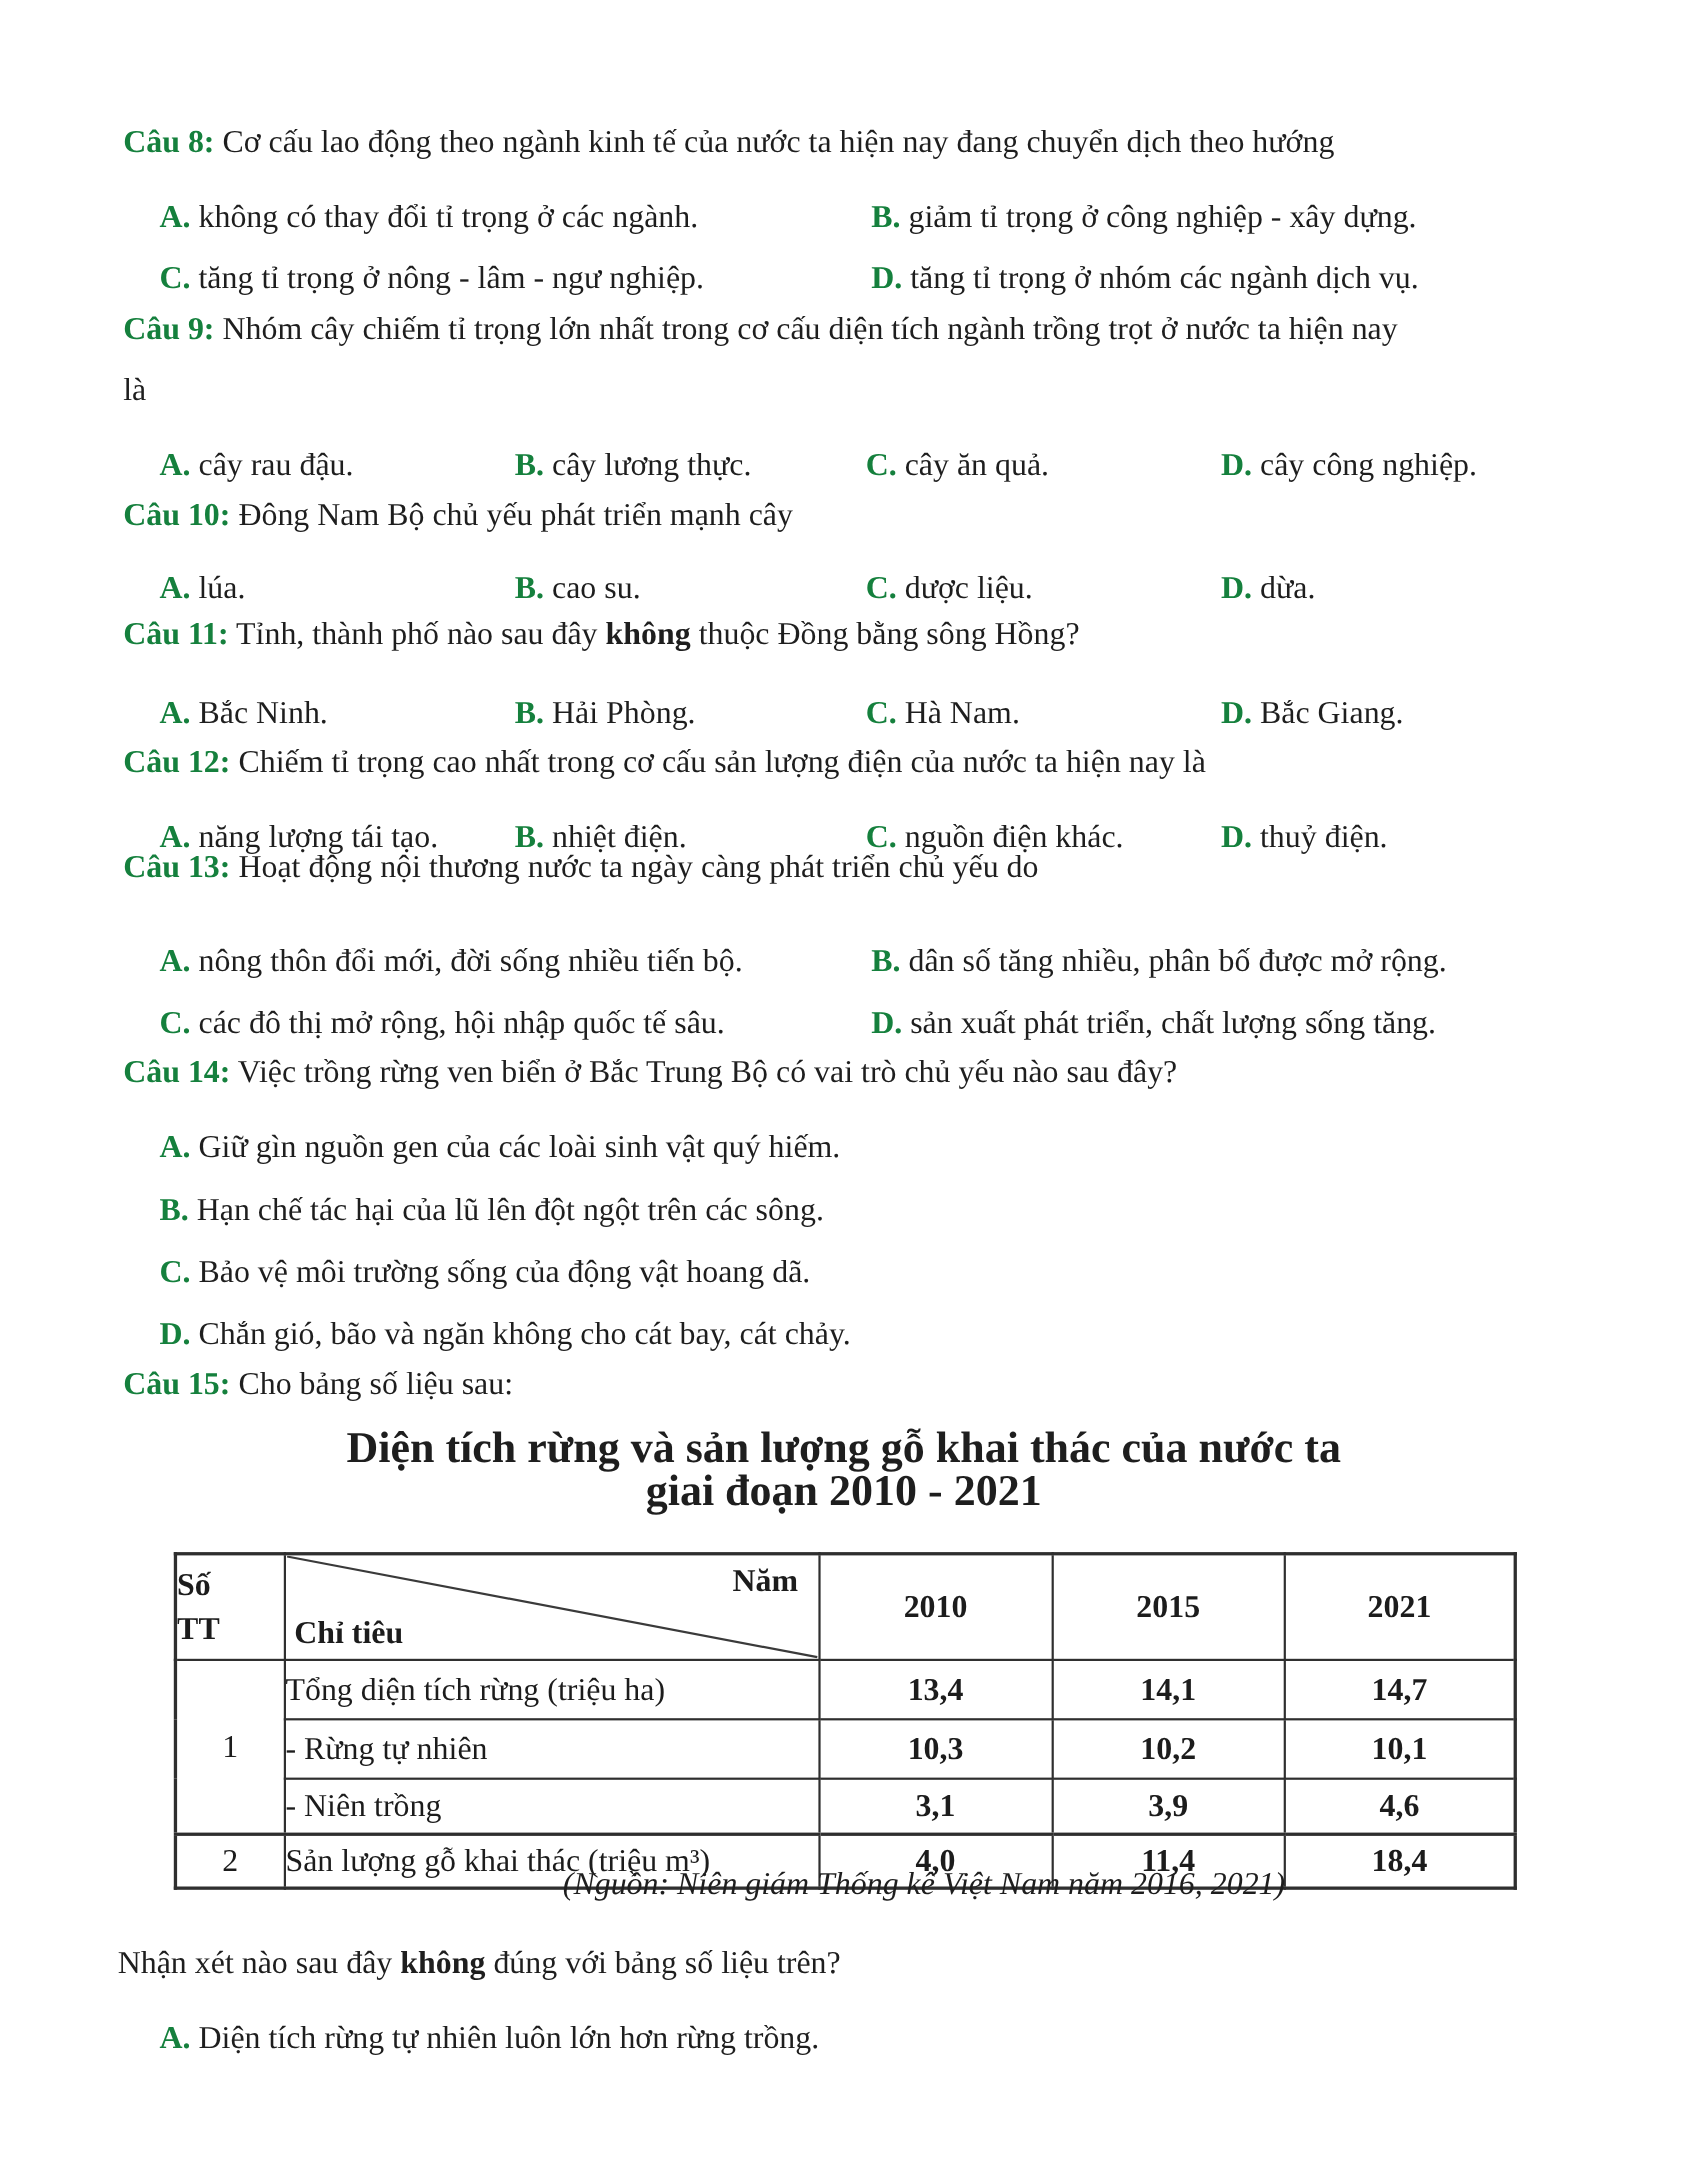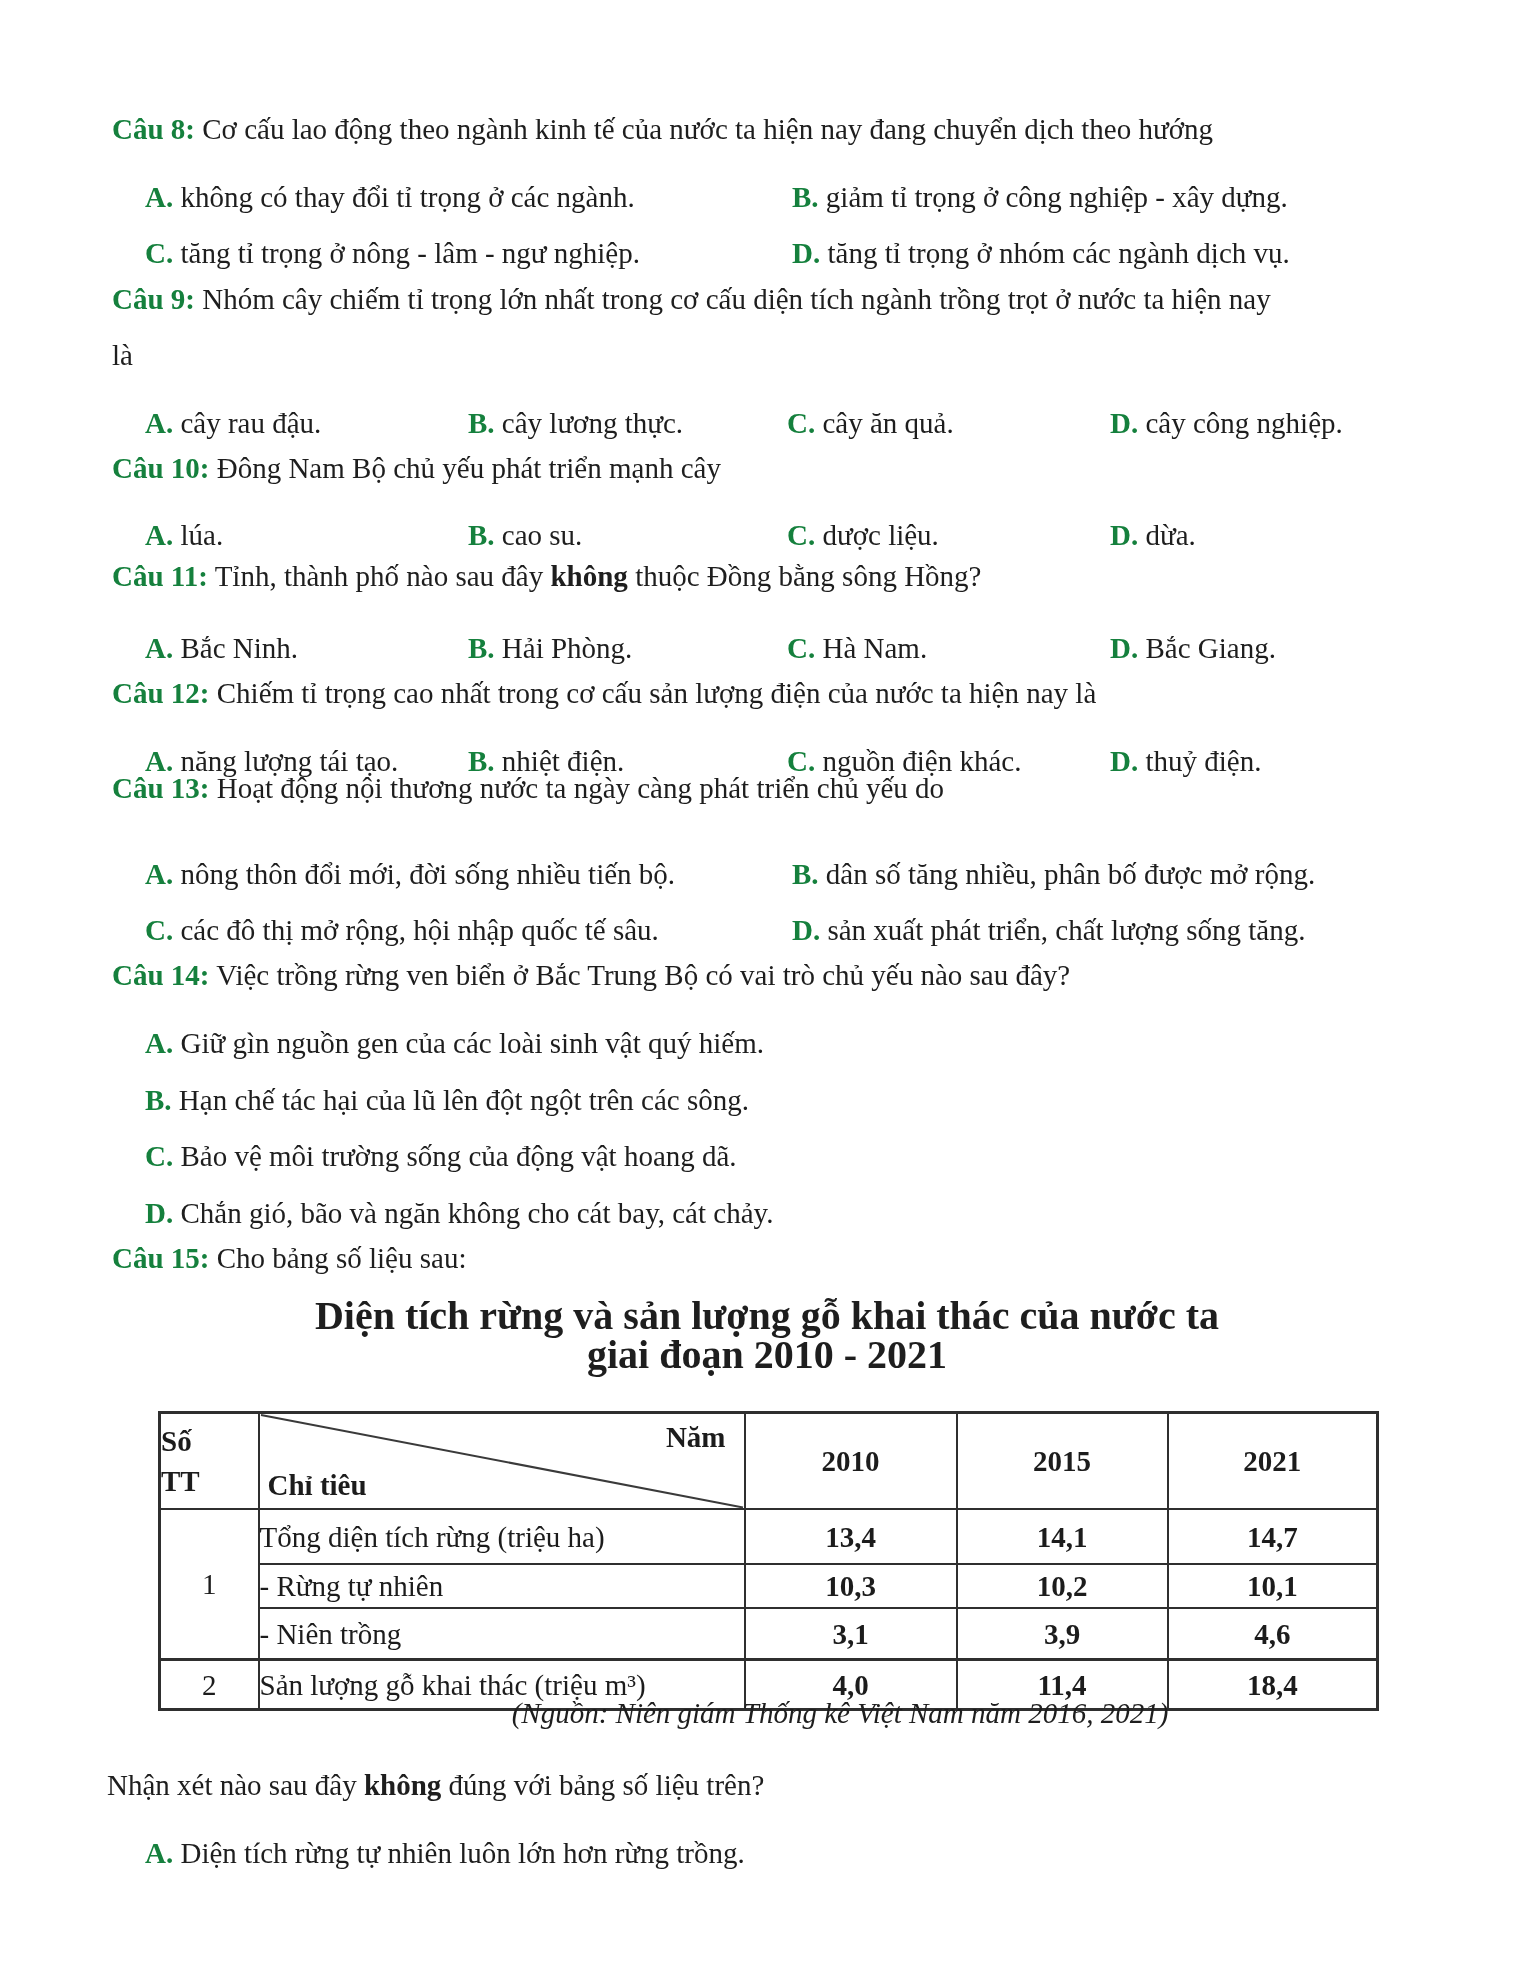--- a/index.html
+++ b/index.html
@@ -29,21 +29,21 @@
     margin-top:29px;
   }
   table.datatable td{
     border:2px solid #2f2f2f;
     vertical-align:middle;
     padding:0;
     overflow:hidden;
   }
   tr.hdr{height:96px;}
   tr.r1{height:54px;}
-  tr.r2{height:44px;}
+  tr.r2{height:54px;}
   tr.r3{height:51px;}
   tr.r4{height:49px;}
   tr.r4 td{border-top:3px solid #2f2f2f;}
   td.c-stt{font-weight:700;padding-left:12px;line-height:40px;}
   td.c-diag{position:relative;}
   td.c-diag .corner-top{position:absolute;top:4px;right:18px;font-weight:700;}
   td.c-diag .corner-bottom{position:absolute;bottom:4px;left:8px;font-weight:700;}
   td.c-diag svg{position:absolute;left:0;top:0;width:100%;height:100%;display:block;}
   td.c-year{text-align:center;font-weight:700;}
   td.c-num{text-align:center;}

